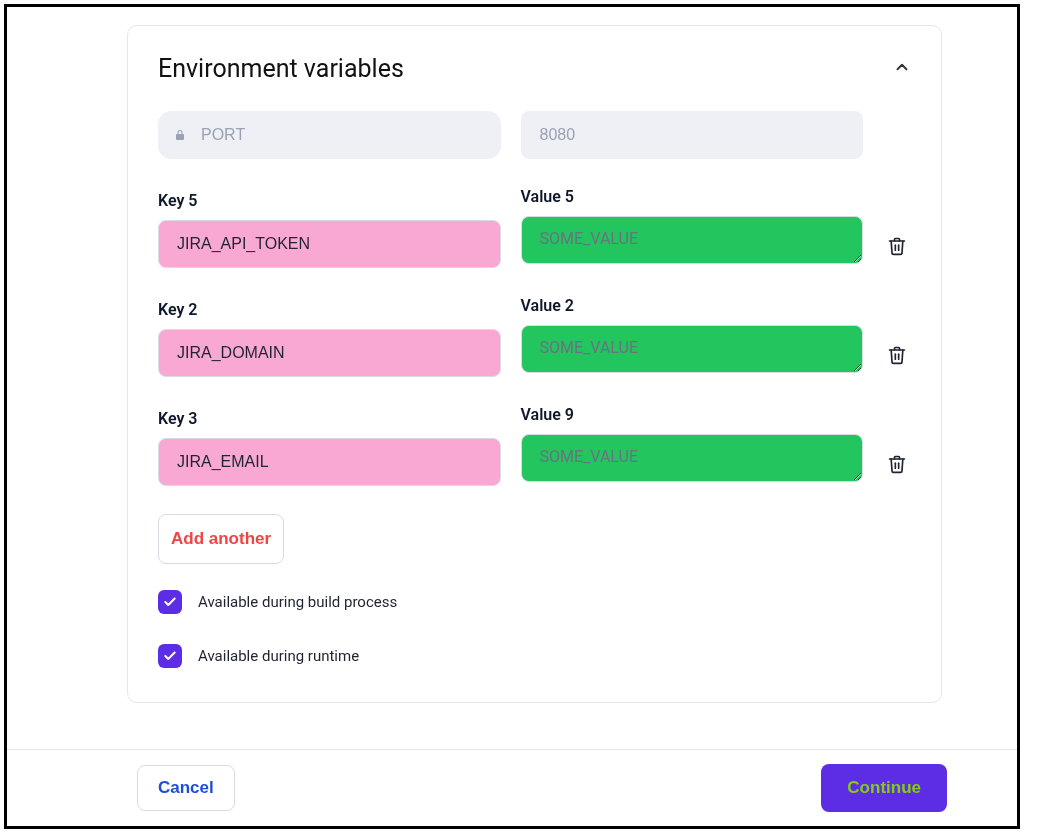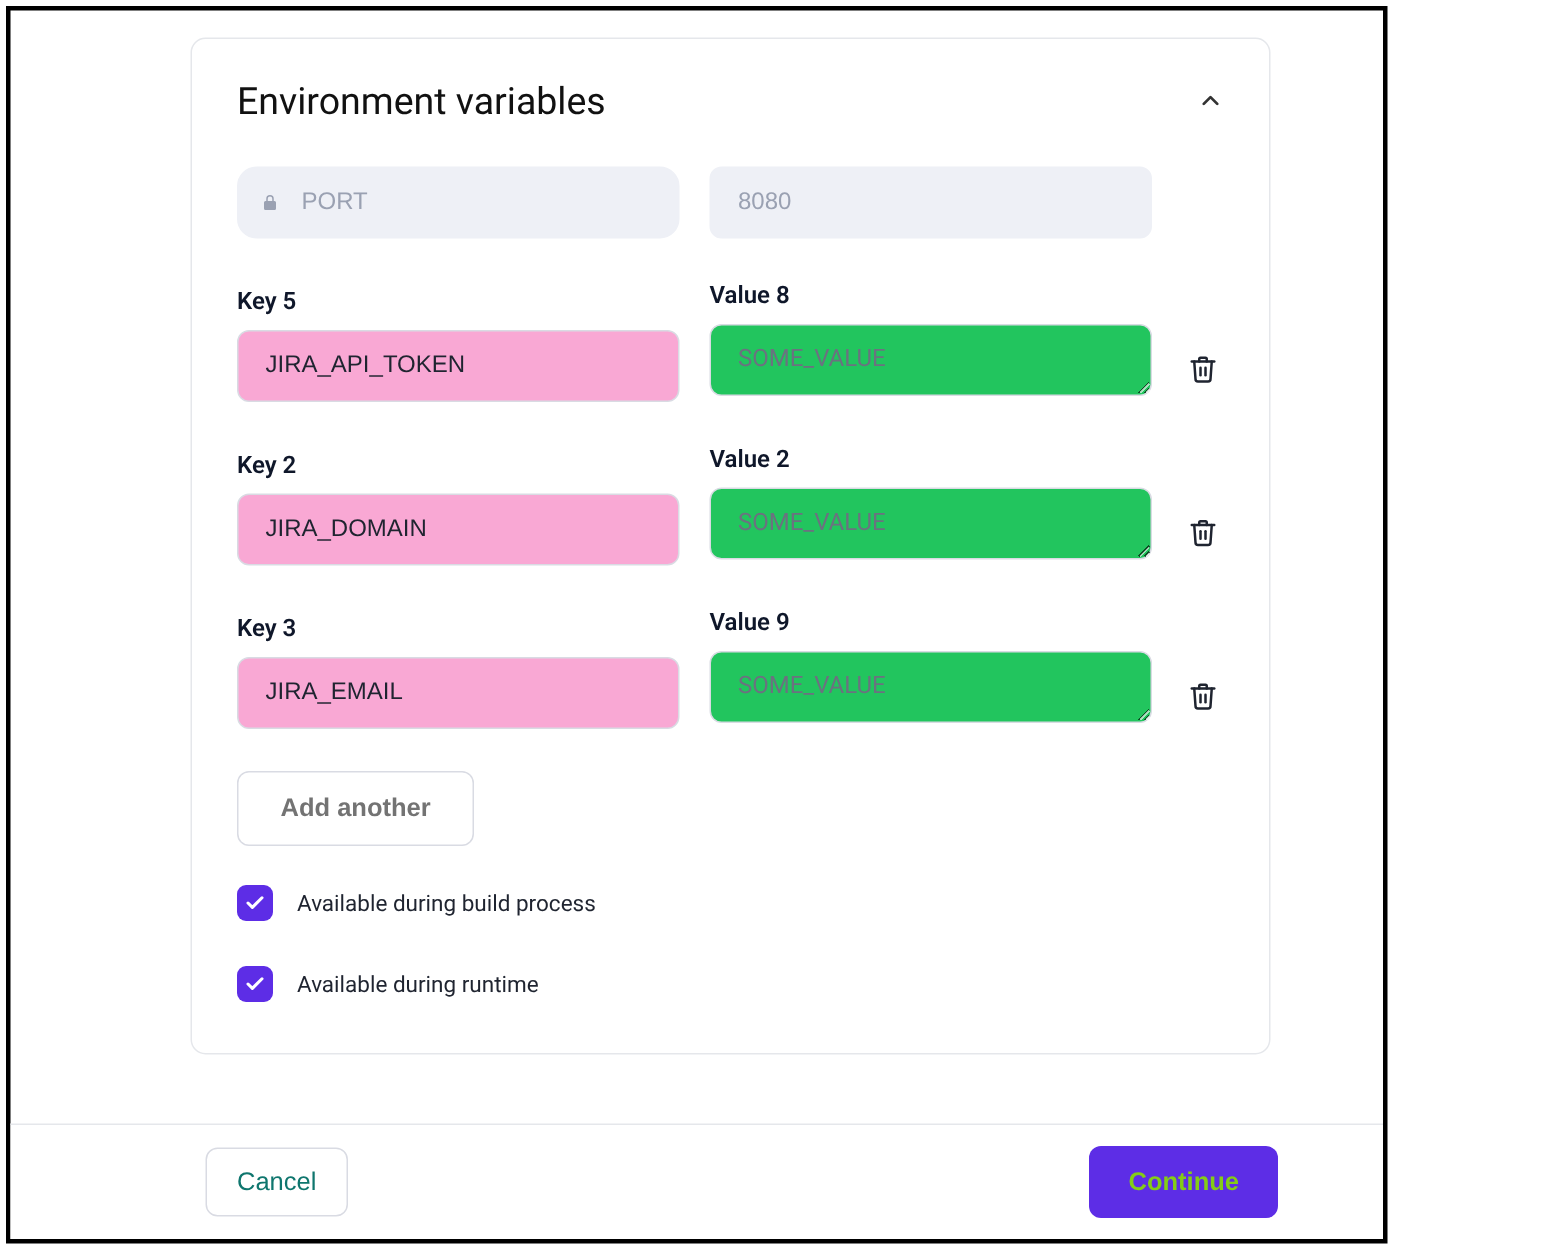--- a/index.html
+++ b/index.html
@@ -3,21 +3,21 @@
   <meta charset="utf-8">
   <style>
     * { box-sizing: border-box; margin: 0; padding: 0; }
     body {
       font-family: -apple-system, BlinkMacSystemFont, "Segoe UI", Roboto, Helvetica, Arial, sans-serif;
       background: #fff;
       padding: 4px;
     }
     .outer {
       border: 3px solid #000;
-      width: 921px;
+      width: 1016px;
       height: 825px;
       position: relative;
       background: #fff;
     }
     .panel {
       margin: 18px 75px 0 120px;
       border: 1px solid #e5e7eb;
       border-radius: 10px;
       padding: 18px 30px 28px 30px;
     }
@@ -101,24 +101,24 @@
       justify-content: center;
       cursor: pointer;
       color: #1f2430;
       padding-bottom: 12px;
     }
     .trash-placeholder { width: 28px; }
     .add-btn {
       border: 1px solid #d9dbe3;
       border-radius: 8px;
       background: #fff;
-      padding: 14px 28px;
+      padding: 14px 12px;
       font-size: 17px;
       font-weight: 600;
-      color: #737373;
+      color: #ef4444;
       cursor: pointer;
     }
     .checkboxes { margin-top: 26px; }
     .check-row {
       display: flex;
       align-items: center;
       gap: 16px;
       margin-bottom: 30px;
     }
     .check-row:last-child { margin-bottom: 6px; }
@@ -148,22 +148,22 @@
       justify-content: space-between;
       align-items: center;
       background: #fff;
     }
     .cancel-btn {
       border: 1px solid #d9dbe3;
       border-radius: 8px;
       background: #fff;
       padding: 12px 20px;
       font-size: 17px;
-      font-weight: 400;
-      color: #0f766e;
+      font-weight: 700;
+      color: #1d4ed8;
       cursor: pointer;
     }
     .continue-btn {
       border: none;
       border-radius: 8px;
       background: #5d2de6;
       padding: 14px 26px;
       font-size: 17px;
       font-weight: 700;
       color: #84cc16;
@@ -202,21 +202,21 @@
       <div class="trash-placeholder"></div>
     </div>
 
     
     <div class="row">
       <div class="col">
         <div class="label">Key 5</div>
         <input class="input" value="JIRA_API_TOKEN" style="">
       </div>
       <div class="col">
-        <div class="label">Value 8</div>
+        <div class="label">Value 5</div>
         <textarea class="textarea" placeholder="SOME_VALUE" style=""></textarea>
       </div>
       <div class="trash">
         <svg width="20" height="20" viewBox="0 0 24 24" fill="none" stroke="currentColor" stroke-width="2" stroke-linecap="round" stroke-linejoin="round">
             <polyline points="3 6 5 6 21 6"></polyline>
             <path d="M19 6l-1 14a2 2 0 0 1-2 2H8a2 2 0 0 1-2-2L5 6"></path>
             <path d="M10 11v6"></path>
             <path d="M14 11v6"></path>
             <path d="M9 6V4a1 1 0 0 1 1-1h4a1 1 0 0 1 1 1v2"></path>
           </svg>

